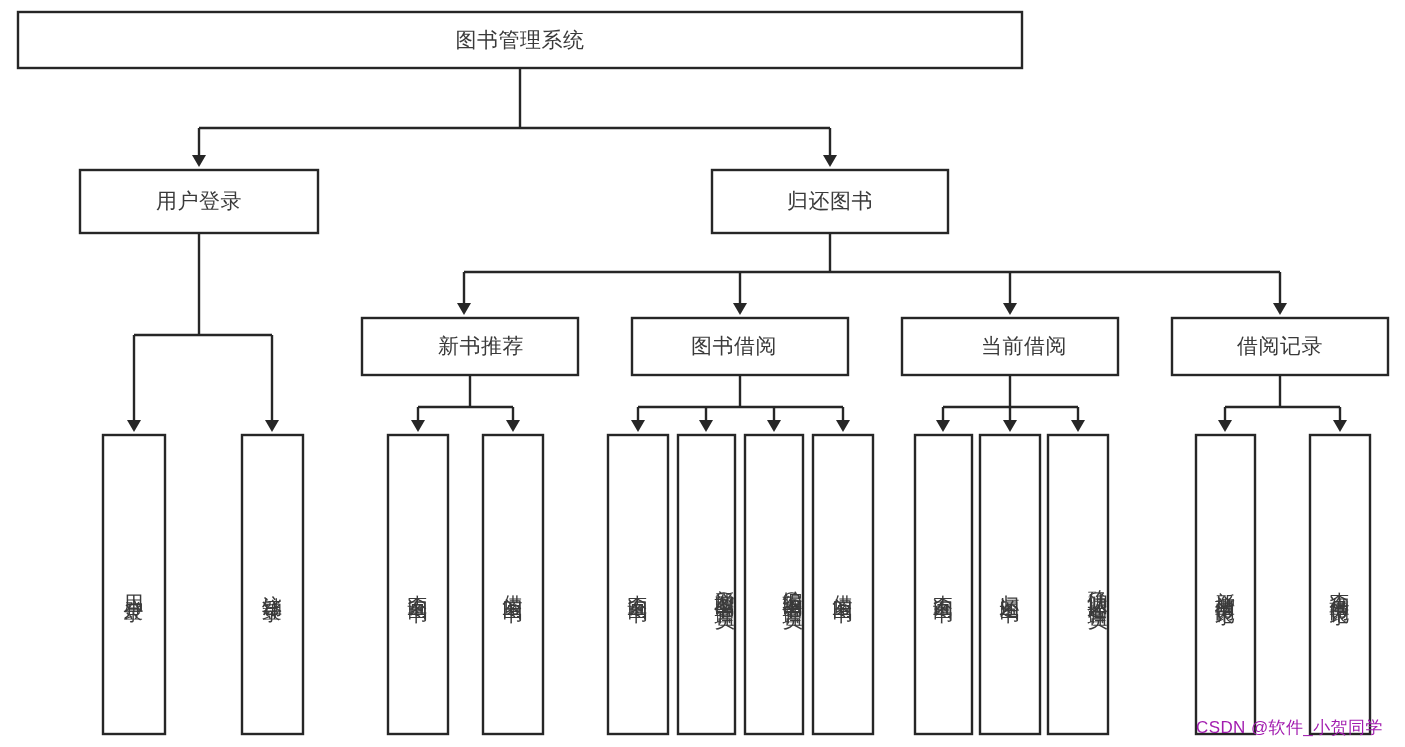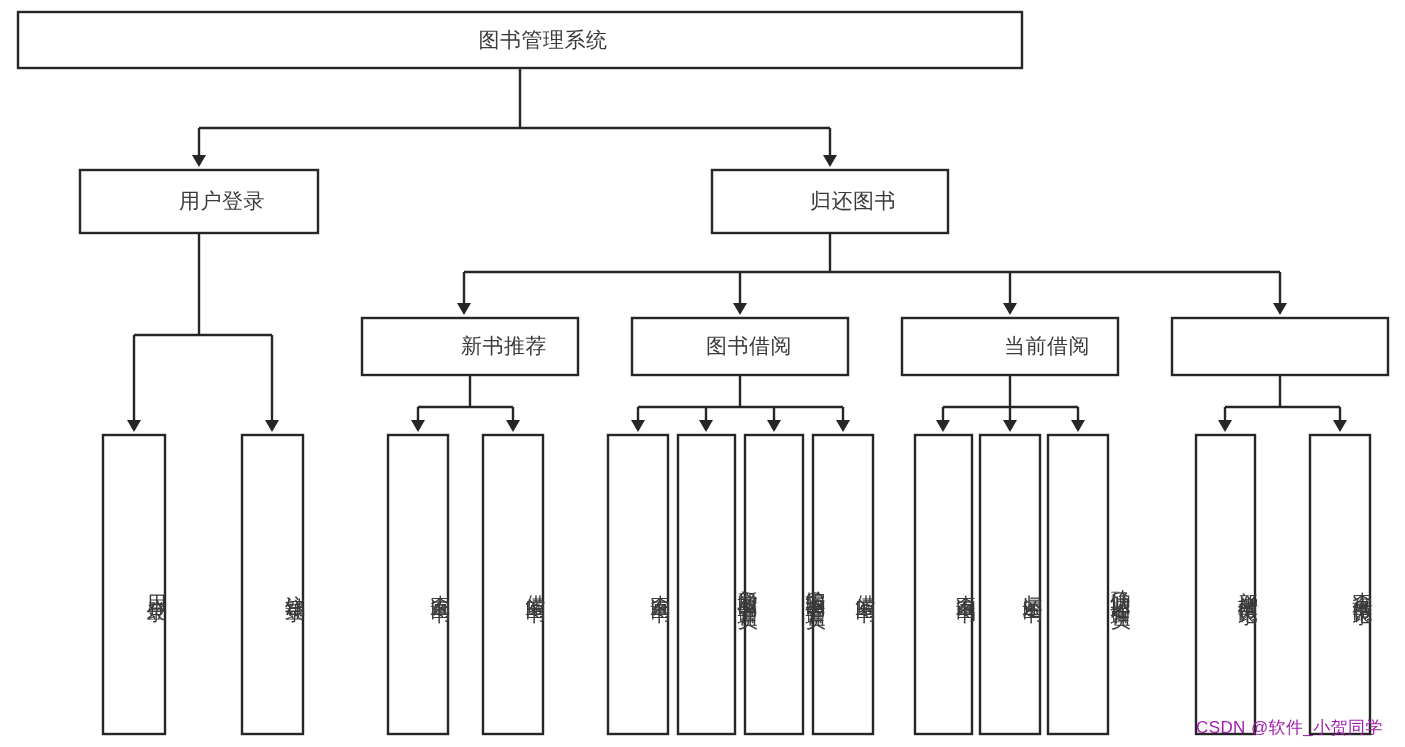--- a/index.html
+++ b/index.html
@@ -45,21 +45,20 @@
     position: absolute;
     display: flex;
     align-items: center;
     justify-content: center;
     color: #3a3a3a;
     font-size: 21px;
     letter-spacing: 0.5px;
     line-height: 1.08;
     pointer-events: none;
     white-space: nowrap;
-    margin-left: 23px;
   }
   .node-label.vertical {
     writing-mode: vertical-rl;
     text-orientation: upright;
     align-items: flex-start;
     justify-content: center;
     padding-top: 6px;
     box-sizing: border-box;
     font-size: 20px;
     line-height: 1.0;
@@ -155,22 +154,23 @@
     <rect class="node-box" x="1196" y="435" width="59" height="299"></rect>
     <rect class="node-box" x="1310" y="435" width="60" height="299"></rect>
   </svg>
 
   <div class="node-label" style="left:18px; top:12px; width:1004px; height:56px;">图书管理系统</div>
 
   <div class="node-label" style="left:80px; top:170px; width:238px; height:63px;">用户登录</div>
   <div class="node-label" style="left:712px; top:170px; width:236px; height:63px;">归还图书</div>
 
   <div class="node-label" style="left:362px; top:318px; width:238px; height:57px;border-radius:10px;">新书推荐</div>
-  <div class="node-label" style="left:632px; top:318px; width:188px; height:57px;">图书借阅</div>
+  <div class="node-label" style="left:632px; top:318px; width:188px; height:57px;padding-left:8px;">图书借阅</div>
   <div class="node-label" style="left:902px; top:318px; width:244px; height:57px;">当前借阅</div>
+  <div class="node-label" style="left:1172px; top:318px; width:216px; height:57px;">借阅记录</div>
 
   <div class="node-label vertical centered" style="left:103px; top:435px; width:62px; height:299px;">用户登录</div>
   <div class="node-label vertical centered" style="left:242px; top:435px; width:61px; height:299px;">注销登录</div>
   <div class="node-label vertical centered" style="left:388px; top:435px; width:60px; height:299px;">查询图书</div>
   <div class="node-label vertical centered" style="left:483px; top:435px; width:60px; height:299px;">借阅图书</div>
   <div class="node-label vertical centered" style="left:608px; top:435px; width:60px; height:299px;">查询图书</div>
   <div class="node-label vertical" style="left:678px; top:435px; width:57px; height:299px;">新增图书（管理员）</div>
   <div class="node-label vertical" style="left:745px; top:435px; width:58px; height:299px;">编辑图书（管理员）</div>
   <div class="node-label vertical centered" style="left:813px; top:435px; width:60px; height:299px;">借阅图书</div>
   <div class="node-label vertical centered" style="left:915px; top:435px; width:57px; height:299px;">查询图书</div>

